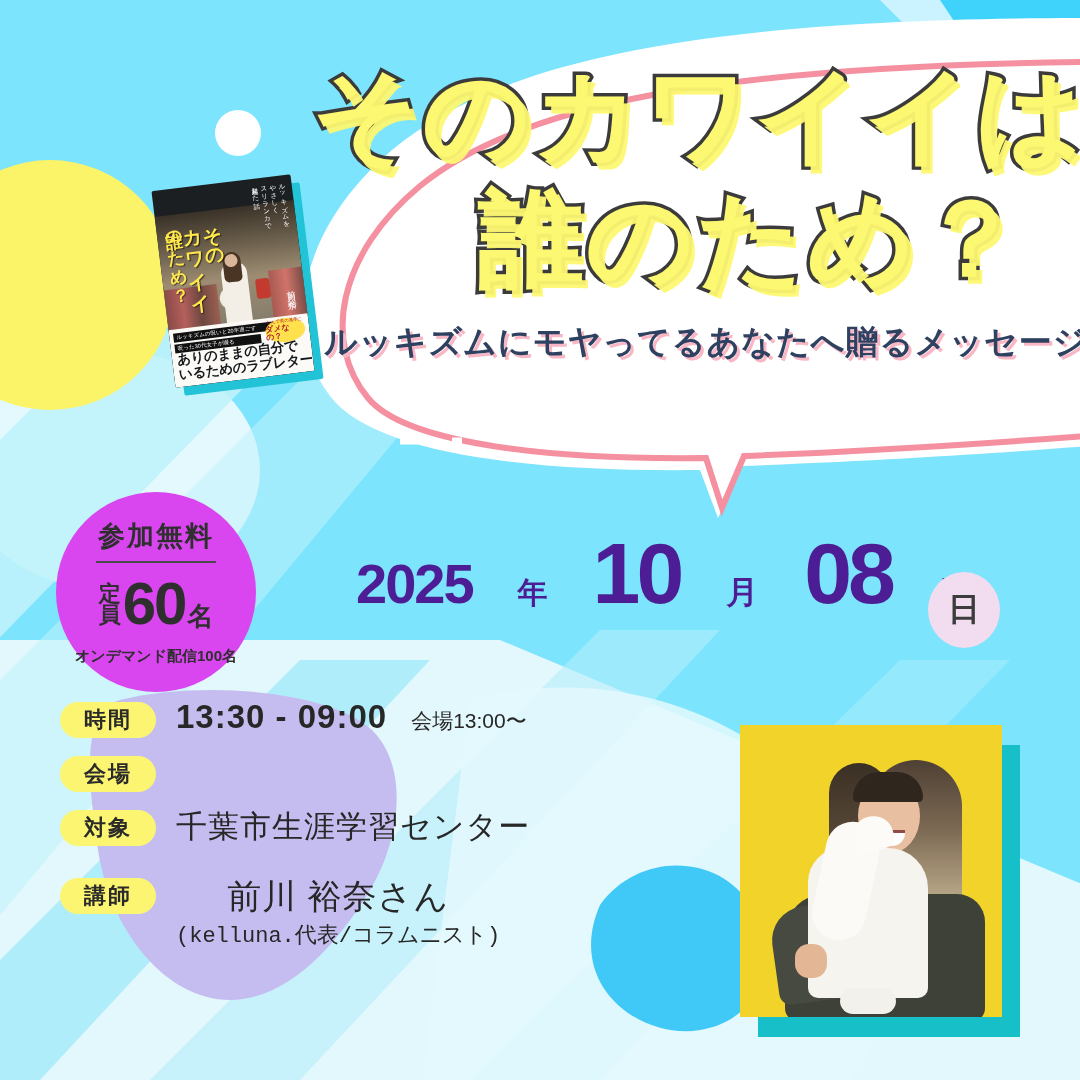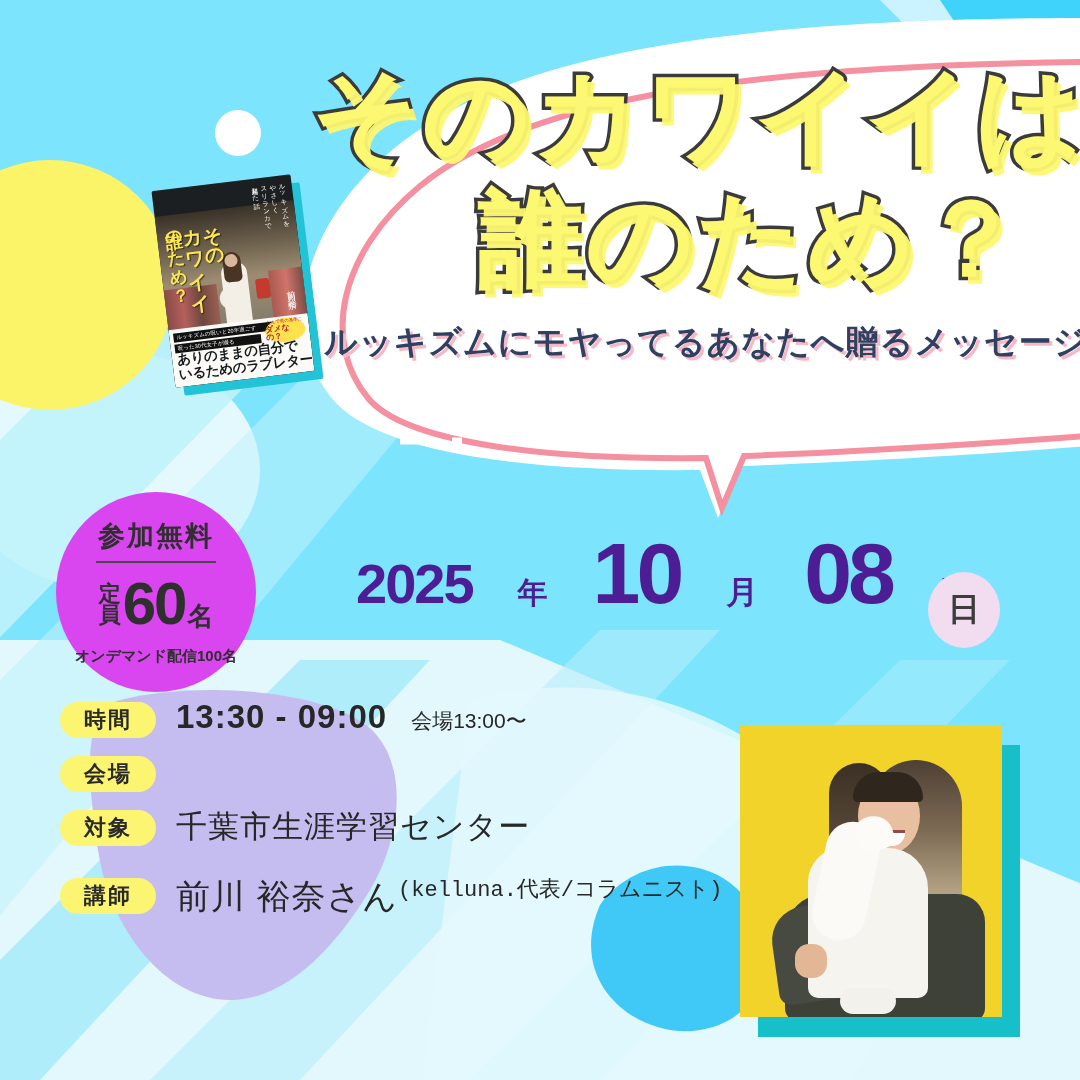--- a/index.html
+++ b/index.html
@@ -101,21 +101,21 @@
     display:flex;align-items:center;justify-content:center;
     font-size:22px;font-weight:700;color:#2a2a2a;letter-spacing:2px;margin-top:4px;
   }
   .rowtext{margin-left:20px;color:#272727;}
   .t-time{font-size:33px;font-weight:700;letter-spacing:1px;display:flex;align-items:baseline;}
   .t-time .sub{font-size:21px;font-weight:500;margin-left:24px;letter-spacing:0;}
   .t-venue1{font-size:32px;font-weight:600;letter-spacing:1px;}
   .t-venue2{font-size:30px;font-weight:600;letter-spacing:2px;text-align:center;margin-top:2px;}
   .t-venue3{font-size:23px;font-weight:500;text-align:center;margin-top:4px;}
   .t-target{font-size:31px;font-weight:500;letter-spacing:1px;}
-  .t-lect{font-size:34px;font-weight:500;letter-spacing:1px;display:flex;align-items:flex-start;}
+  .t-lect{font-size:34px;font-weight:500;letter-spacing:1px;display:flex;align-items:center;flex-direction:column;}
   .t-lect .paren{font-size:22px;font-weight:500;letter-spacing:0;font-family:Liberation Mono, monospace;}
   .row.venue{margin-bottom:8px;}
   .row.target{margin-top:14px;margin-bottom:26px;}
 
   
   .photo-frame{position:absolute;left:758px;top:745px;width:262px;height:292px;background:#17bfc9;}
   .photo{position:absolute;left:740px;top:725px;width:262px;height:292px;background:#f2d329;overflow:hidden;}
   .ph-hair{position:absolute;left:52%;top:12%;width:92px;height:175px;
     background:linear-gradient(180deg,#4e4034 0%,#7d6a54 40%,#b3a183 75%,#cbbda0 100%);
     border-radius:46px 46px 30px 30px;transform:translateX(-6px);}

